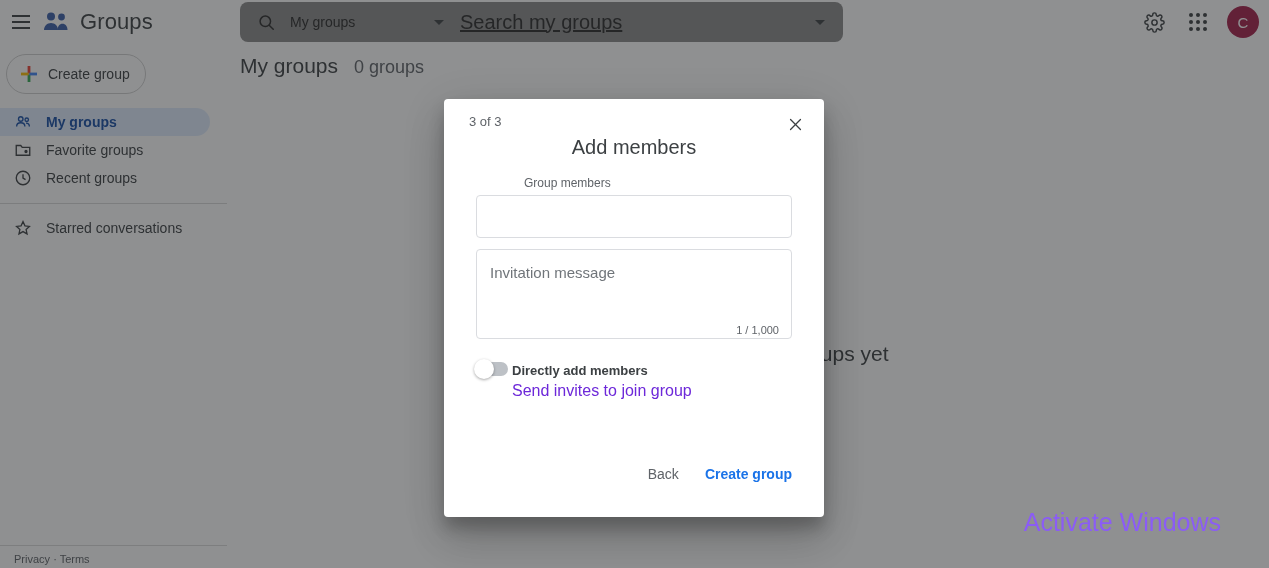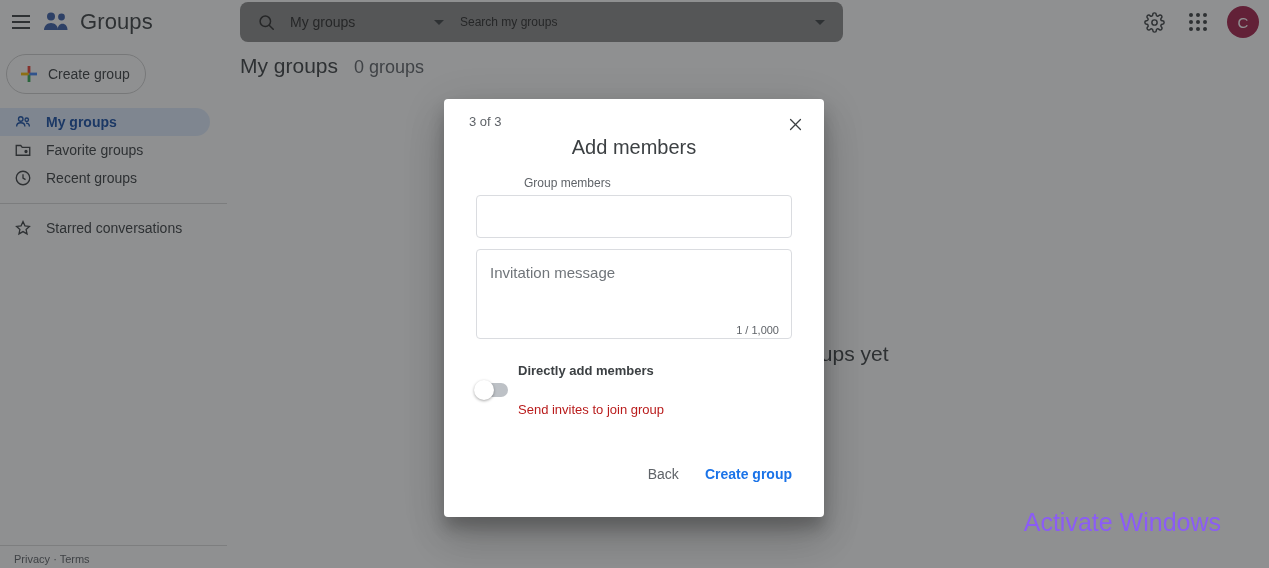--- a/index.html
+++ b/index.html
@@ -41,22 +41,23 @@
     margin-left: 4px; min-width: 160px; cursor: pointer;
   }
   .scope-label { font-size: 14px; color: #2b2b2b; }
   .caret {
     width: 0; height: 0; margin-left: auto; margin-right: 6px;
     border-left: 5px solid transparent; border-right: 5px solid transparent;
     border-top: 5px solid #3c4043;
   }
   .search-input {
     flex: 1; border: 0; outline: 0; background: transparent;
-    font-family: inherit; font-size: 12px; color: #2b2b2b;
+    font-family: inherit; font-size: 20px; color: #2b2b2b;
     padding-left: 10px;
+    text-decoration: underline;
   }
   .search-input::placeholder { color: #2b2b2b; opacity: 1; }
   .caret-right {
     width: 0; height: 0; margin-right: 18px;
     border-left: 5px solid transparent; border-right: 5px solid transparent;
     border-top: 5px solid #3c4043;
   }
 
   .topright { position: absolute; right: 10px; top: 0; height: 44px; display: flex; align-items: center; gap: 14px; }
   .iconbtn { width: 30px; height: 30px; display: flex; align-items: center; justify-content: center; cursor: pointer; border-radius: 50%; }
@@ -138,30 +139,30 @@
   }
   .msg-wrap { position: relative; margin-top: 11px; }
   .msg-box {
     width: 100%; height: 90px; border: 1px solid #dadce0; border-radius: 4px;
     resize: none; outline: none; font-family: inherit; font-size: 15px; color: #3c4043;
     padding: 14px 13px 0 13px; background: #fff;
   }
   .msg-box::placeholder { color: #70757a; }
   .char-count { position: absolute; right: 13px; bottom: 7px; font-size: 11px; color: #5f6368; }
 
-  .toggle-row { display: flex; align-items: center; gap: 10px; margin-top: 19px; }
+  .toggle-row { display: flex; align-items: flex-start; gap: 4px; margin-top: 19px; }
   .switch { width: 32px; height: 14px; background: #bdc1c6; border-radius: 8px; position: relative; cursor: pointer; flex: none; }
   .switch .knob {
     position: absolute; left: -2px; top: -3px;
     width: 20px; height: 20px; border-radius: 50%;
     background: #fff; box-shadow: 0 1px 3px rgba(0,0,0,.35);
   }
   .toggle-texts { line-height: 1.35; }
   .toggle-title { font-size: 13px; color: #3c4043; font-weight: bold; }
-  .toggle-sub { font-size: 13px; color: #b91c1c; margin-top: 21px; }
+  .toggle-sub { font-size: 16px; color: #6d28d9; }
 
   .dlg-actions {
     position: absolute; right: 28px; bottom: 27px;
     display: flex; align-items: center; gap: 18px; justify-content: center;
   }
   .btn-text {
     border: 0; background: transparent; font-family: inherit; font-size: 14px;
     cursor: pointer; padding: 8px 4px; border-radius: 4px;
   }
   .btn-back { color: #5f6368; }

